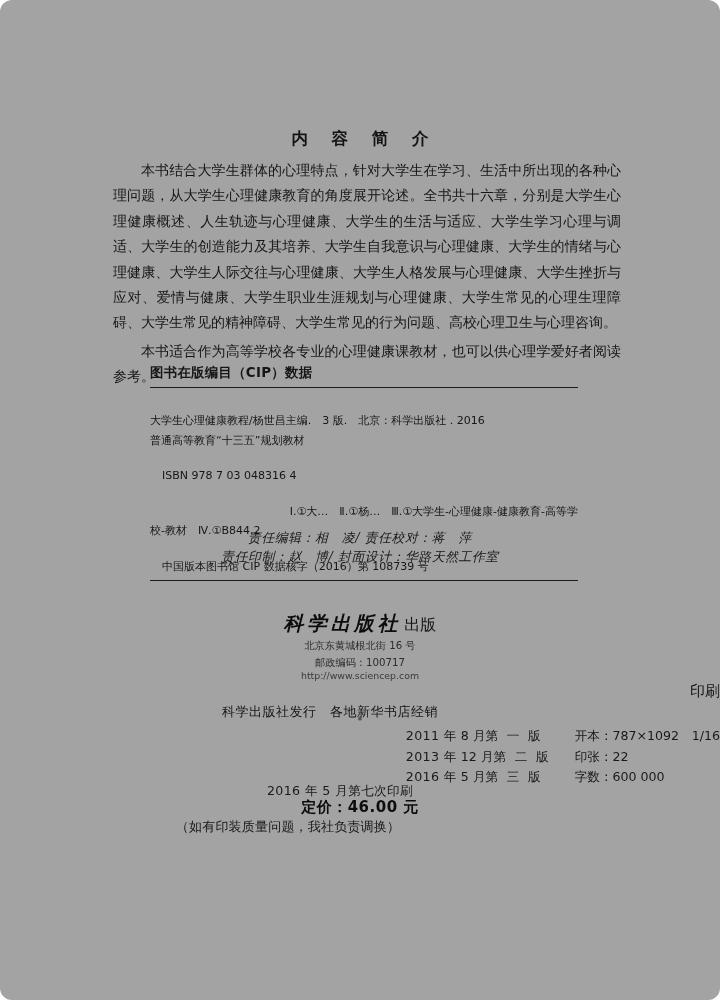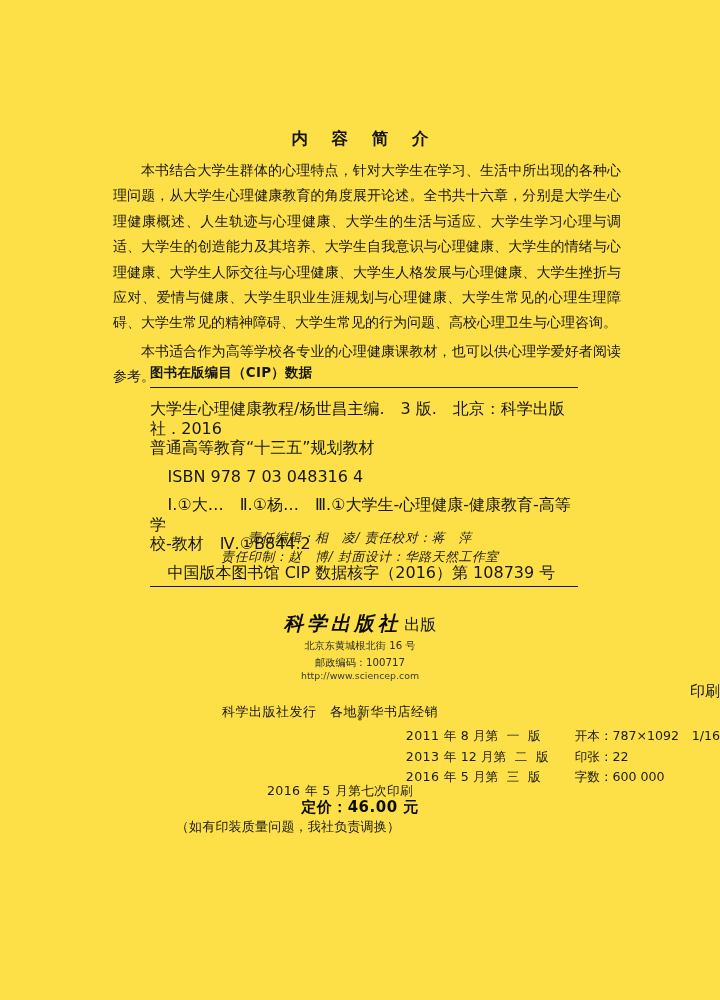--- a/index.html
+++ b/index.html
@@ -12,21 +12,22 @@
     height: 1000px;
     position: relative;
     font-family: "DejaVu Sans", sans-serif;
     color: #111111;
     overflow: hidden;
   }
 
   .page {
     position: absolute;
     inset: 0;
-    background: #fde047;
+    background: #a3a3a3;
+    border-radius: 12px;
   }
 
   
   .abstract-title {
     position: absolute;
     top: 128px;
     left: 0;
     width: 720px;
     text-align: center;
     font-size: 16.5px;
@@ -77,29 +78,30 @@
   }
   .cip-rule-bottom {
     height: 0;
     border-top: 1.6px solid #1a1a1a;
     margin-top: 4px;
   }
   .cip-lines {
     padding: 7px 0 0 0;
   }
   .cip-para {
-    margin: 4px 0 9px 0;
+    margin: 16px 0 9px 0;
     line-height: 19.5px;
-    font-size: 16px;
+    font-size: 11px;
   }
   .cip-para.indent {
     text-indent: 1.1em;
   }
   .cip-para.hang {
     text-indent: 1.1em;
+    text-align: right;
   }
   .cip-para:last-child { margin-bottom: 3px; }
 
   
   .credits {
     position: absolute;
     top: 528px;
     left: 0;
     width: 720px;
     text-align: center;

